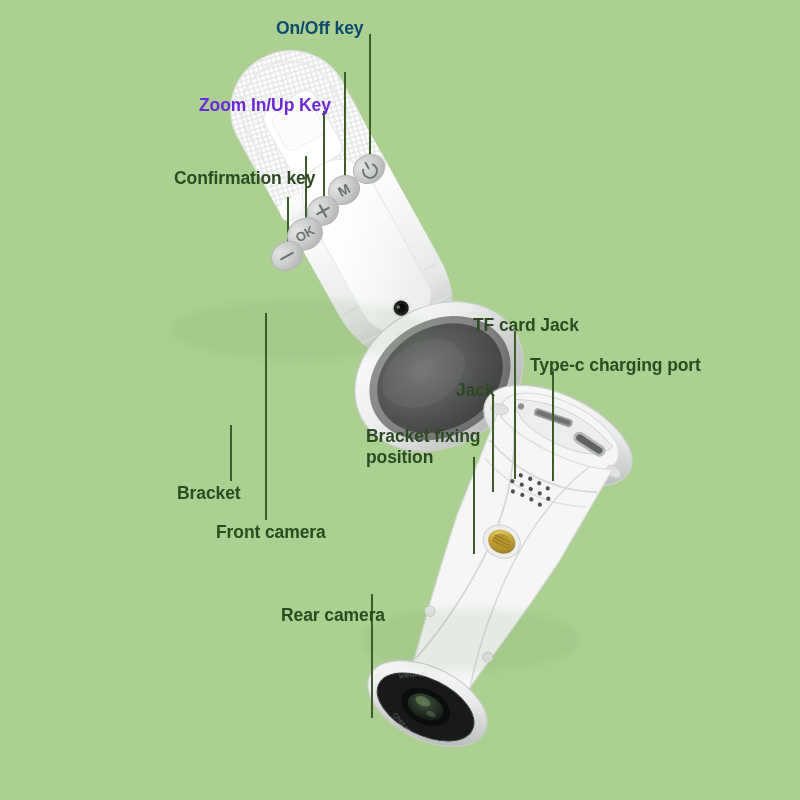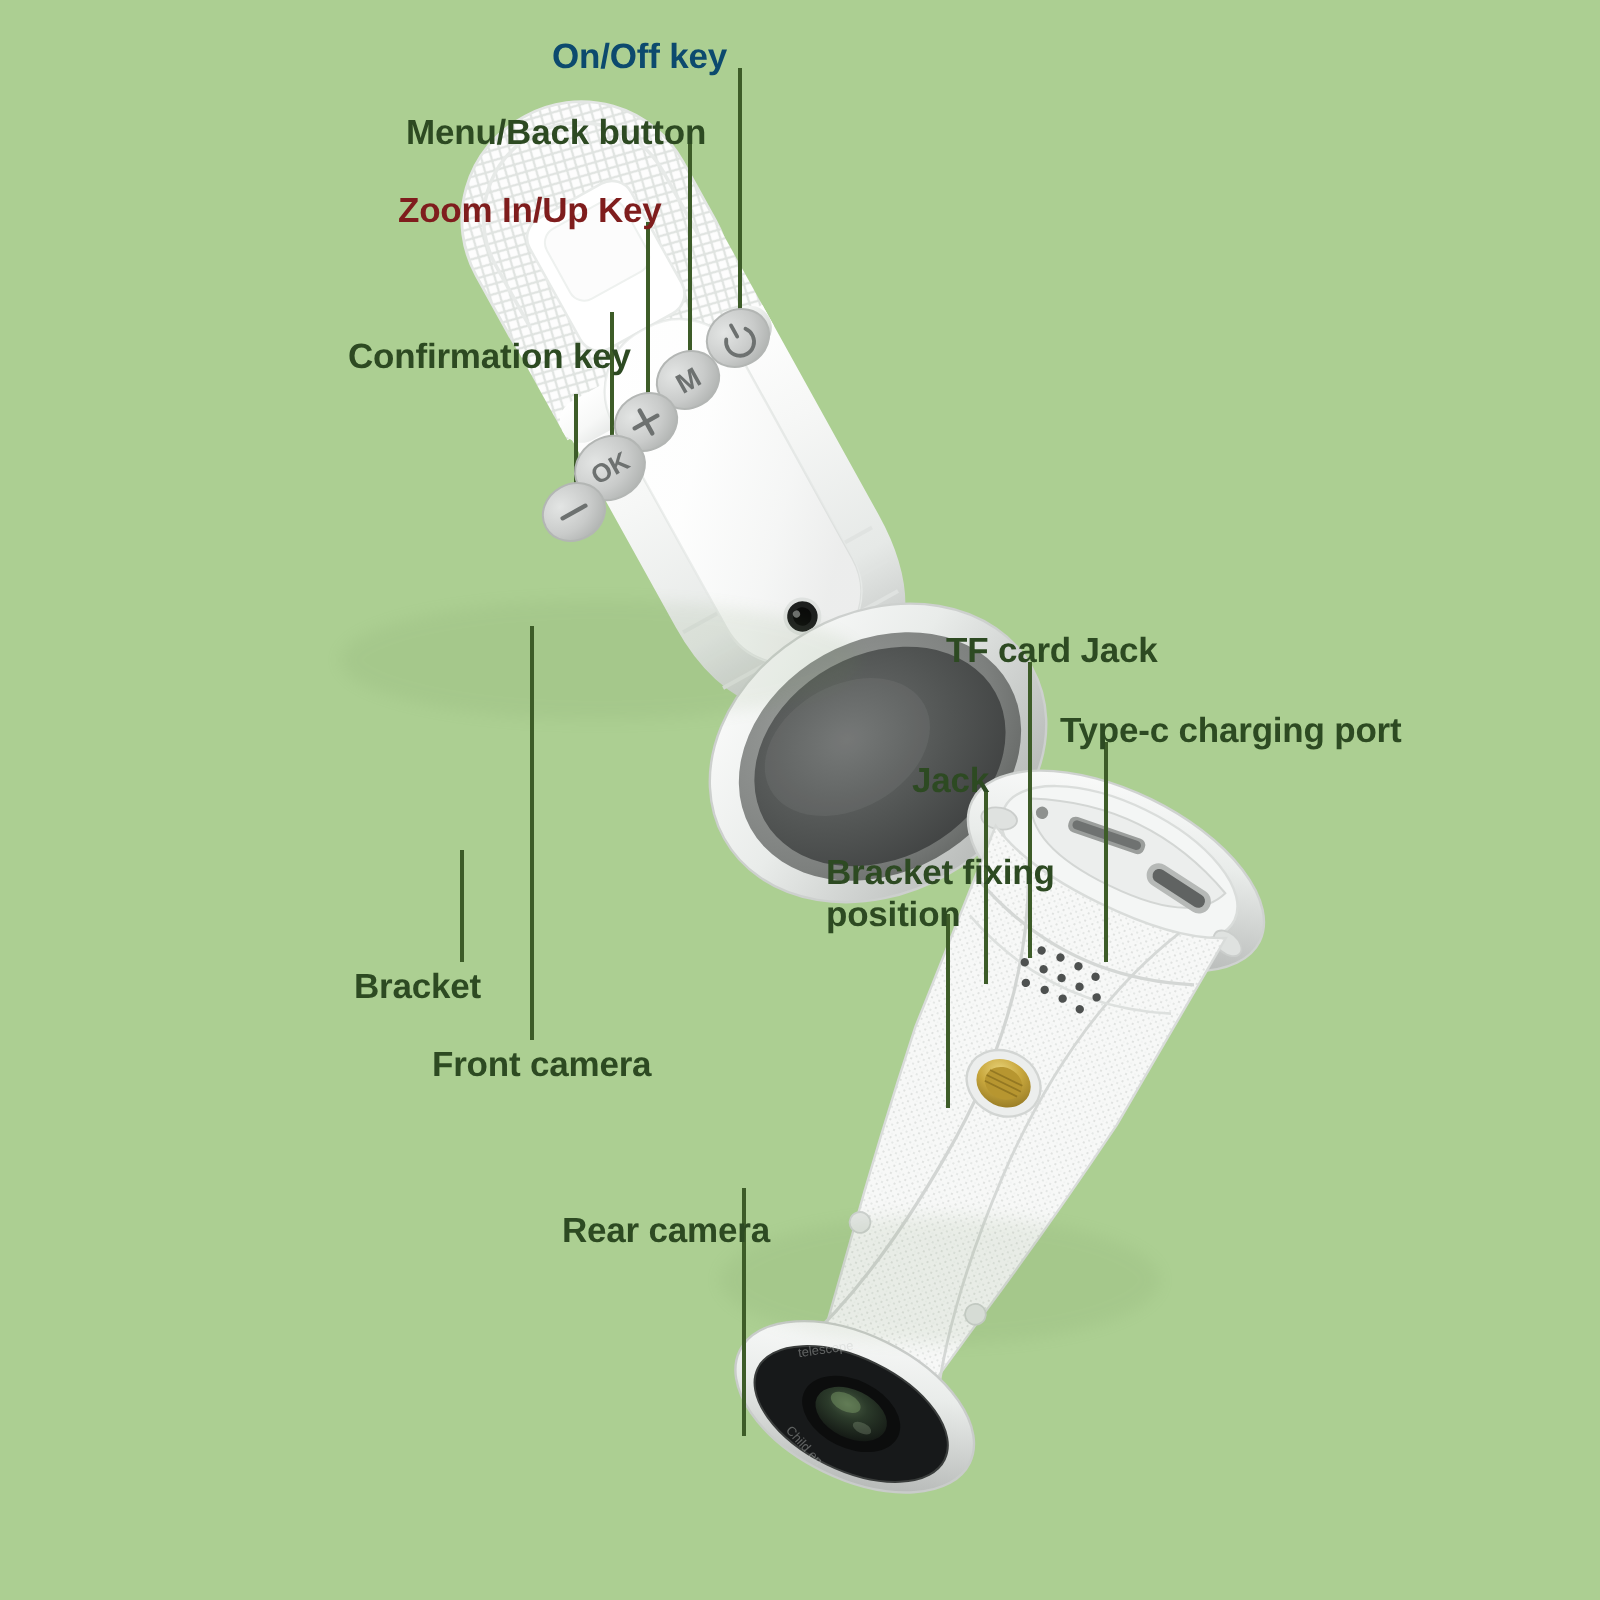--- a/index.html
+++ b/index.html
@@ -23,21 +23,21 @@
   .label {
     position: absolute;
     color: #2d4a22;
     font-weight: bold;
     font-size: 17.5px;
     line-height: 21px;
     letter-spacing: -0.1px;
     white-space: pre;
     user-select: none;
   }
-  .label.two-line { white-space: pre-line; margin-left: 47px; }
+  .label.two-line { white-space: pre-line; }
   .lead {
     position: absolute;
     background: #3d5c28;
     width: 2px;
   }
   svg.art {
     position: absolute;
     left: 0; top: 0;
     width: 800px;
     height: 800px;
@@ -293,22 +293,21 @@
       <ellipse cx="305" cy="234" rx="18" ry="15.5" transform="rotate(-29 305 234)" fill="url(#btnG)" stroke="#b3b6b4" stroke-width="1"></ellipse>
       <text x="305" y="234" transform="rotate(-29 305 234)" text-anchor="middle" dominant-baseline="central" font-family="Liberation Sans, sans-serif" font-size="13" font-weight="bold" fill="#6d7170">OK</text>
     </g>
     <g>
       <ellipse cx="287" cy="256" rx="16" ry="14" transform="rotate(-29 287 256)" fill="url(#btnG)" stroke="#b3b6b4" stroke-width="1"></ellipse>
       <path d="M280.5 256 h13" transform="rotate(-29 287 256)" stroke="#6d7170" stroke-width="2.2" stroke-linecap="round"></path>
     </g>
   </svg>
 
   <div class="label" style="left: 276px; top: 18px; color: #0c4a6e;">On/Off key</div>
-  <div class="label" style="left: 203px; top: 56px; color: rgb(45, 74, 34);">Menu/Back button</div>
-  <div class="label" style="left: 199px; top: 95px; color: #7f1d1d; text-align: right;">Zoom In/Up Key</div>
+  <div class="label" style="left: 199px; top: 95px; color: #6d28d9; text-align: right;">Zoom In/Up Key</div>
   <div class="label" style="left: 174px; top: 140px; color: rgb(45, 74, 34); margin-top: 28px;">Confirmation key</div>
   <div class="label" style="left: 177px; top: 483px; color: rgb(45, 74, 34);">Bracket</div>
   <div class="label" style="left: 216px; top: 522px; color: rgb(45, 74, 34);">Front camera</div>
   <div class="label two-line" style="left: 366px; top: 426px; color: rgb(45, 74, 34);">Bracket fixing
 position</div>
   <div class="label" style="left: 456px; top: 380px; color: rgb(45, 74, 34);">Jack</div>
   <div class="label" style="left: 473px; top: 315px; color: rgb(45, 74, 34);">TF card Jack</div>
   <div class="label" style="left: 530px; top: 355px; color: rgb(45, 74, 34);">Type-c charging port</div>
   <div class="label" style="left: 281px; top: 578px; color: rgb(45, 74, 34); margin-top: 27px;">Rear camera</div>
 

